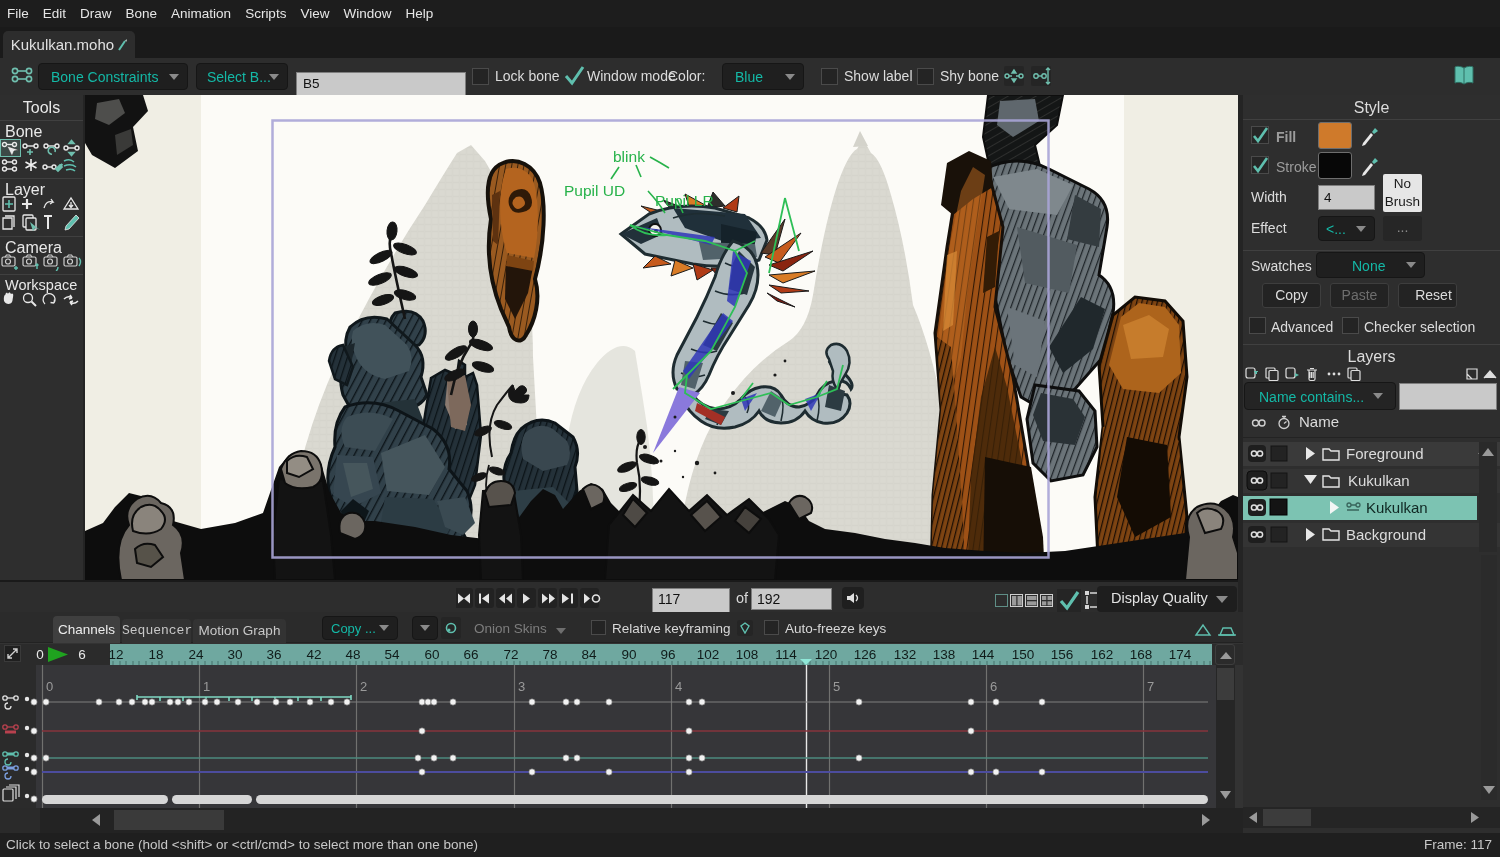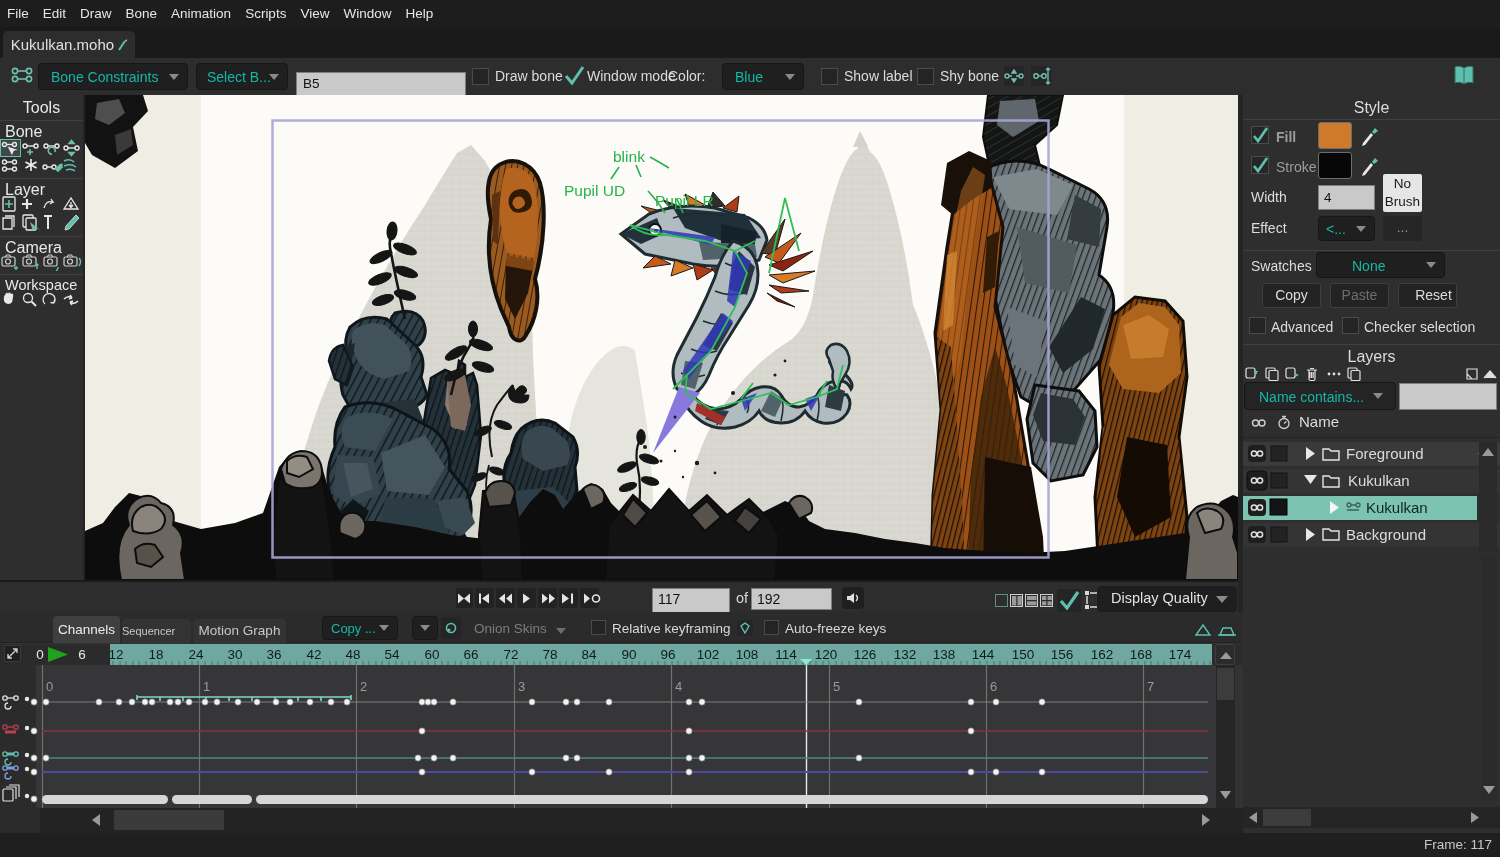--- a/index.html
+++ b/index.html
@@ -62,21 +62,21 @@
         <span class="arr"></span>
       </div>
     <div class="dd" style="left:196px;top:5px;width:92px;height:27px;">
         <span style="position:absolute;left:10px;top:5px;">Select B...</span>
         <span class="arr"></span>
       </div>
     <div class="lightfield" style="left:296px;top:6px;width:170px;height:24px;margin-top:8px;">
         <span style="position:absolute;left:6px;top:3px;">B5</span>
       </div>
     <div class="cb" style="left:472px;top:10px;"></div>
-      <span class="lbl" style="left:495px;top:10px;">Draw bone</span>
+      <span class="lbl" style="left:495px;top:10px;">Lock bone</span>
     <svg class="abs" style="left:563px;top:6px;" width="22" height="22" viewBox="0 0 22 22">
         <path d="M3 12 L9 19 L20 3" stroke="#5fbfae" stroke-width="3" fill="none"></path>
       </svg>
     <span class="lbl" style="left:587px;top:10px;">Window mode</span>
       <span class="lbl" style="left:668px;top:10px;">Color:</span>
     <div class="dd" style="left:722px;top:5px;width:82px;height:27px;">
         <span style="position:absolute;left:12px;top:5px;">Blue</span>
         <span class="arr"></span>
       </div>
     <div class="cb" style="left:821px;top:10px;"></div>
@@ -512,21 +512,21 @@
         <span style="position:absolute;left:5px;top:4px;">4</span>
       </div>
     <span class="lbl" style="left:8px;top:125px;">Effect</span>
     <div class="dd" style="left:75px;top:121px;width:57px;height:25px;">
         <span style="position:absolute;left:7px;top:4px;">&lt;...</span>
         <span class="arr"></span>
       </div>
     <div class="abs" style="left:140px;top:121px;width:39px;height:25px;background:#262626;border-radius:3px;color:#8a8a8a;text-align:center;line-height:23px;">...</div>
     <div class="abs" style="left:0;top:155px;width:257px;border-top:1px solid #404040;"></div>
     <span class="lbl" style="left:8px;top:163px;">Swatches</span>
-    <div class="dd" style="left:73px;top:157px;width:129px;height:26px;">
+    <div class="dd" style="left:73px;top:157px;width:109px;height:26px;">
         <span style="position:absolute;left:35px;top:5px;">None</span>
         <span class="arr"></span>
       </div>
     <div class="abs tbtn" style="left:19px;top:188px;width:59px;height:25px;text-align:center;line-height:23px;background:#232323;">Copy</div>
     <div class="abs tbtn" style="left:87px;top:188px;width:59px;height:25px;text-align:center;line-height:23px;background:#232323;color:#6e6e6e;">Paste</div>
     <div class="abs tbtn" style="left:155px;top:188px;width:59px;height:25px;text-align:center;line-height:23px;background:#232323;padding-left:12px;">Reset</div>
     <div class="cb" style="left:6px;top:222px;"></div>
       <span class="lbl" style="left:28px;top:224px;">Advanced</span>
     <div class="cb" style="left:99px;top:222px;"></div>
       <span class="lbl" style="left:121px;top:224px;">Checker selection</span>
@@ -714,21 +714,21 @@
       </svg>
     <div class="abs" style="left:1012px;top:4px;width:140px;height:26px;background:#1e1e1e;border-radius:4px;color:#e2e2e2;font-size:14.5px;">
         <span style="position:absolute;left:14px;top:4px;">Display Quality</span>
         <span class="arr" style="position:absolute;right:9px;top:50%;margin-top:-3px;width:0;height:0;border-left:6px solid transparent;border-right:6px solid transparent;border-top:7px solid #8a8a8a;"></span>
       </div>
   </div>
   <div id="timeline" class="abs">
 
     <div class="abs" style="left:0;top:0;width:1243px;height:31px;background:#2b2b2b;border-bottom:1px solid #222;"></div>
     <div class="abs" style="left:53px;top:4px;width:67px;height:27px;background:#3f3f3f;border-radius:4px 4px 0 0;color:#ececec;font-size:13.5px;text-align:center;line-height:27px;">Channels</div>
-    <div class="abs" style="left:122px;top:7px;width:69px;height:24px;background:#333333;border-radius:4px 4px 0 0;color:#c8c8c8;font-size:11px;line-height:24px;">Sequencer</div>
+    <div class="abs" style="left:122px;top:7px;width:69px;height:24px;background:#333333;border-radius:4px 4px 0 0;color:#c8c8c8;font-size:13px;line-height:24px;font-family:Liberation Mono, monospace;">Sequencer</div>
     <div class="abs" style="left:193px;top:7px;width:93px;height:24px;background:#333333;border-radius:4px 4px 0 0;color:#c8c8c8;font-size:13.5px;text-align:center;line-height:24px;">Motion Graph</div>
     <div class="dd" style="left:322px;top:4px;width:76px;height:24px;">
         <span style="position:absolute;left:8px;top:4px;font-size:13px;">Copy ...</span>
         <span class="arr"></span>
       </div>
     <div class="dd" style="left:412px;top:4px;width:26px;height:24px;">
         <span class="arr" style="right:7px;"></span>
       </div>
     <div class="abs" style="left:441px;top:5px;width:20px;height:22px;background:#252525;border-radius:3px;"></div>
     <svg class="abs" style="left:444px;top:9px;" width="14" height="14" viewBox="0 0 14 14">
@@ -953,14 +953,14 @@
     <div class="abs" style="left:0;top:196px;width:1243px;height:25px;background:#232323;"></div>
     <div class="abs" style="left:0;top:196px;width:40px;height:25px;background:#2a2a2a;"></div>
     <svg class="abs" style="left:88px;top:200px;" width="16" height="16" viewBox="0 0 16 16">
         <path d="M12 2 l-8 6 8 6 z" fill="#9a9a9a"></path>
       </svg>
     <div class="abs" style="left:114px;top:198px;width:110px;height:20px;background:#3a3a3a;"></div>
     <svg class="abs" style="left:1198px;top:200px;" width="16" height="16" viewBox="0 0 16 16">
         <path d="M4 2 l8 6 -8 6 z" fill="#9a9a9a"></path>
       </svg>
   </div>
-  <div id="statusbar" class="abs"><span style="position:absolute;right:8px;top:0;">Frame: 117</span></div>
+  <div id="statusbar" class="abs"><span style="padding-left:6px;">Click to select a bone (hold &lt;shift&gt; or &lt;ctrl/cmd&gt; to select more than one bone)</span><span style="position:absolute;right:8px;top:0;">Frame: 117</span></div>
 </div>
 
 </body></html>

